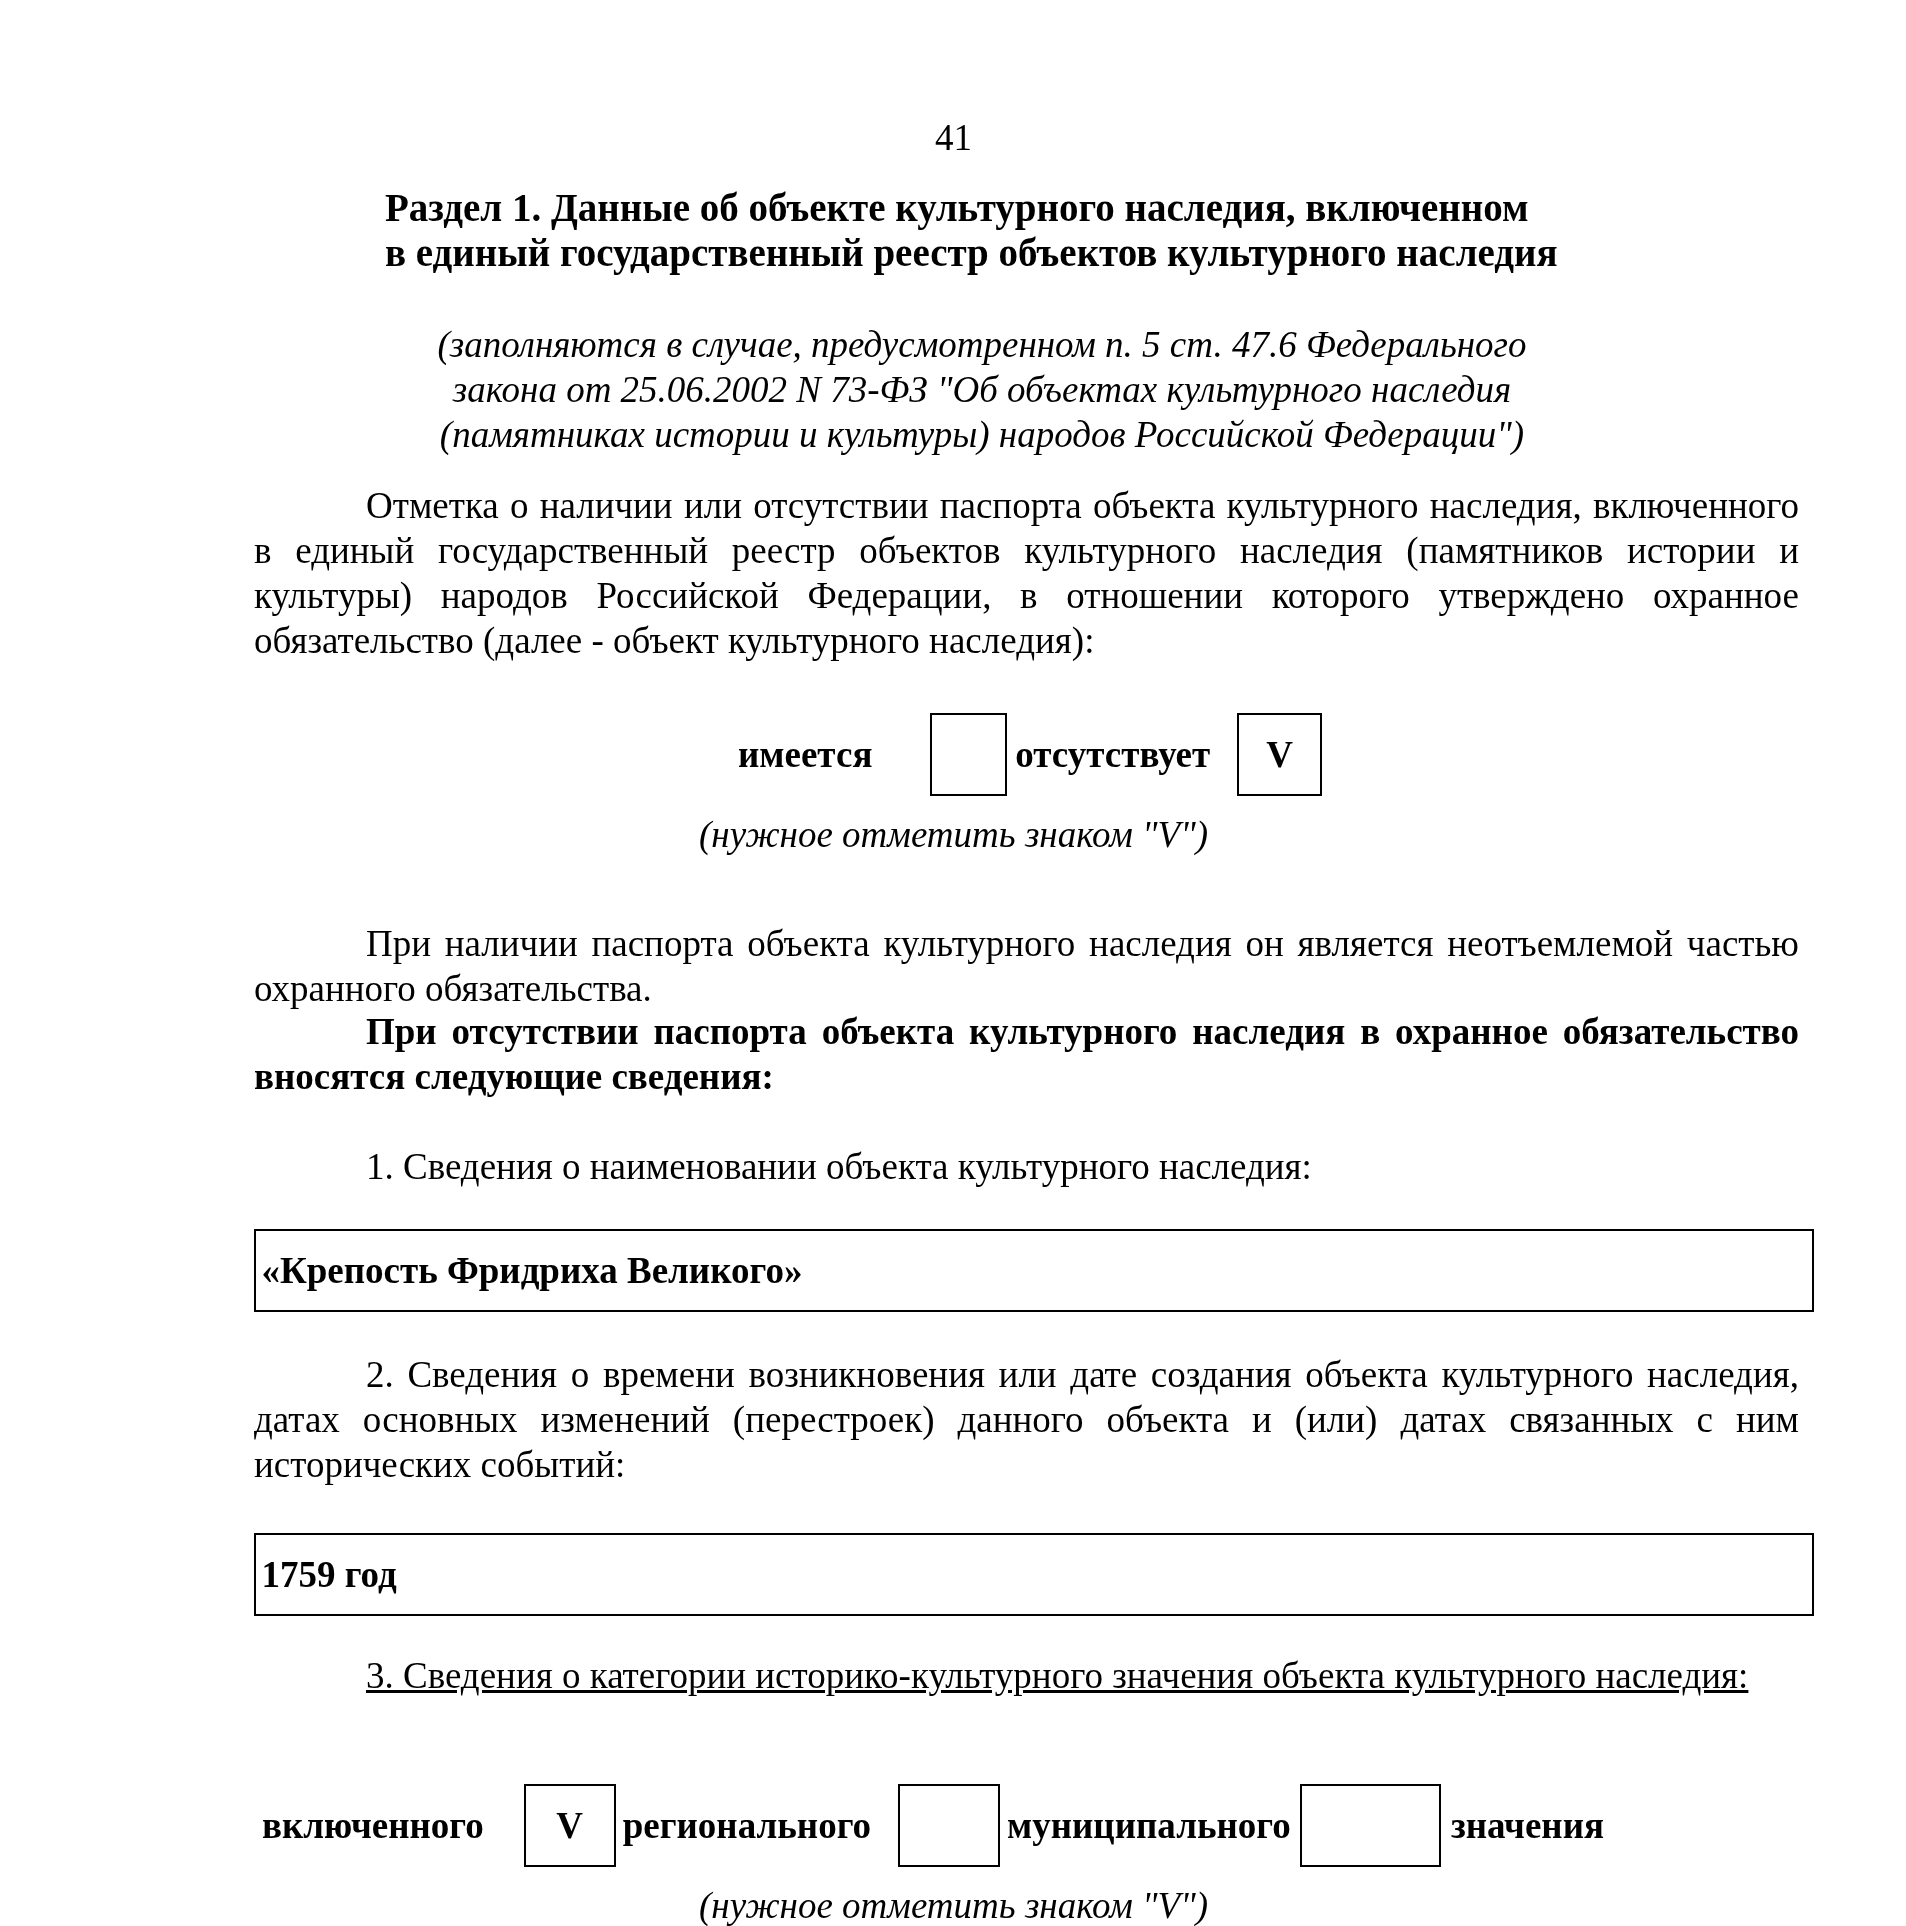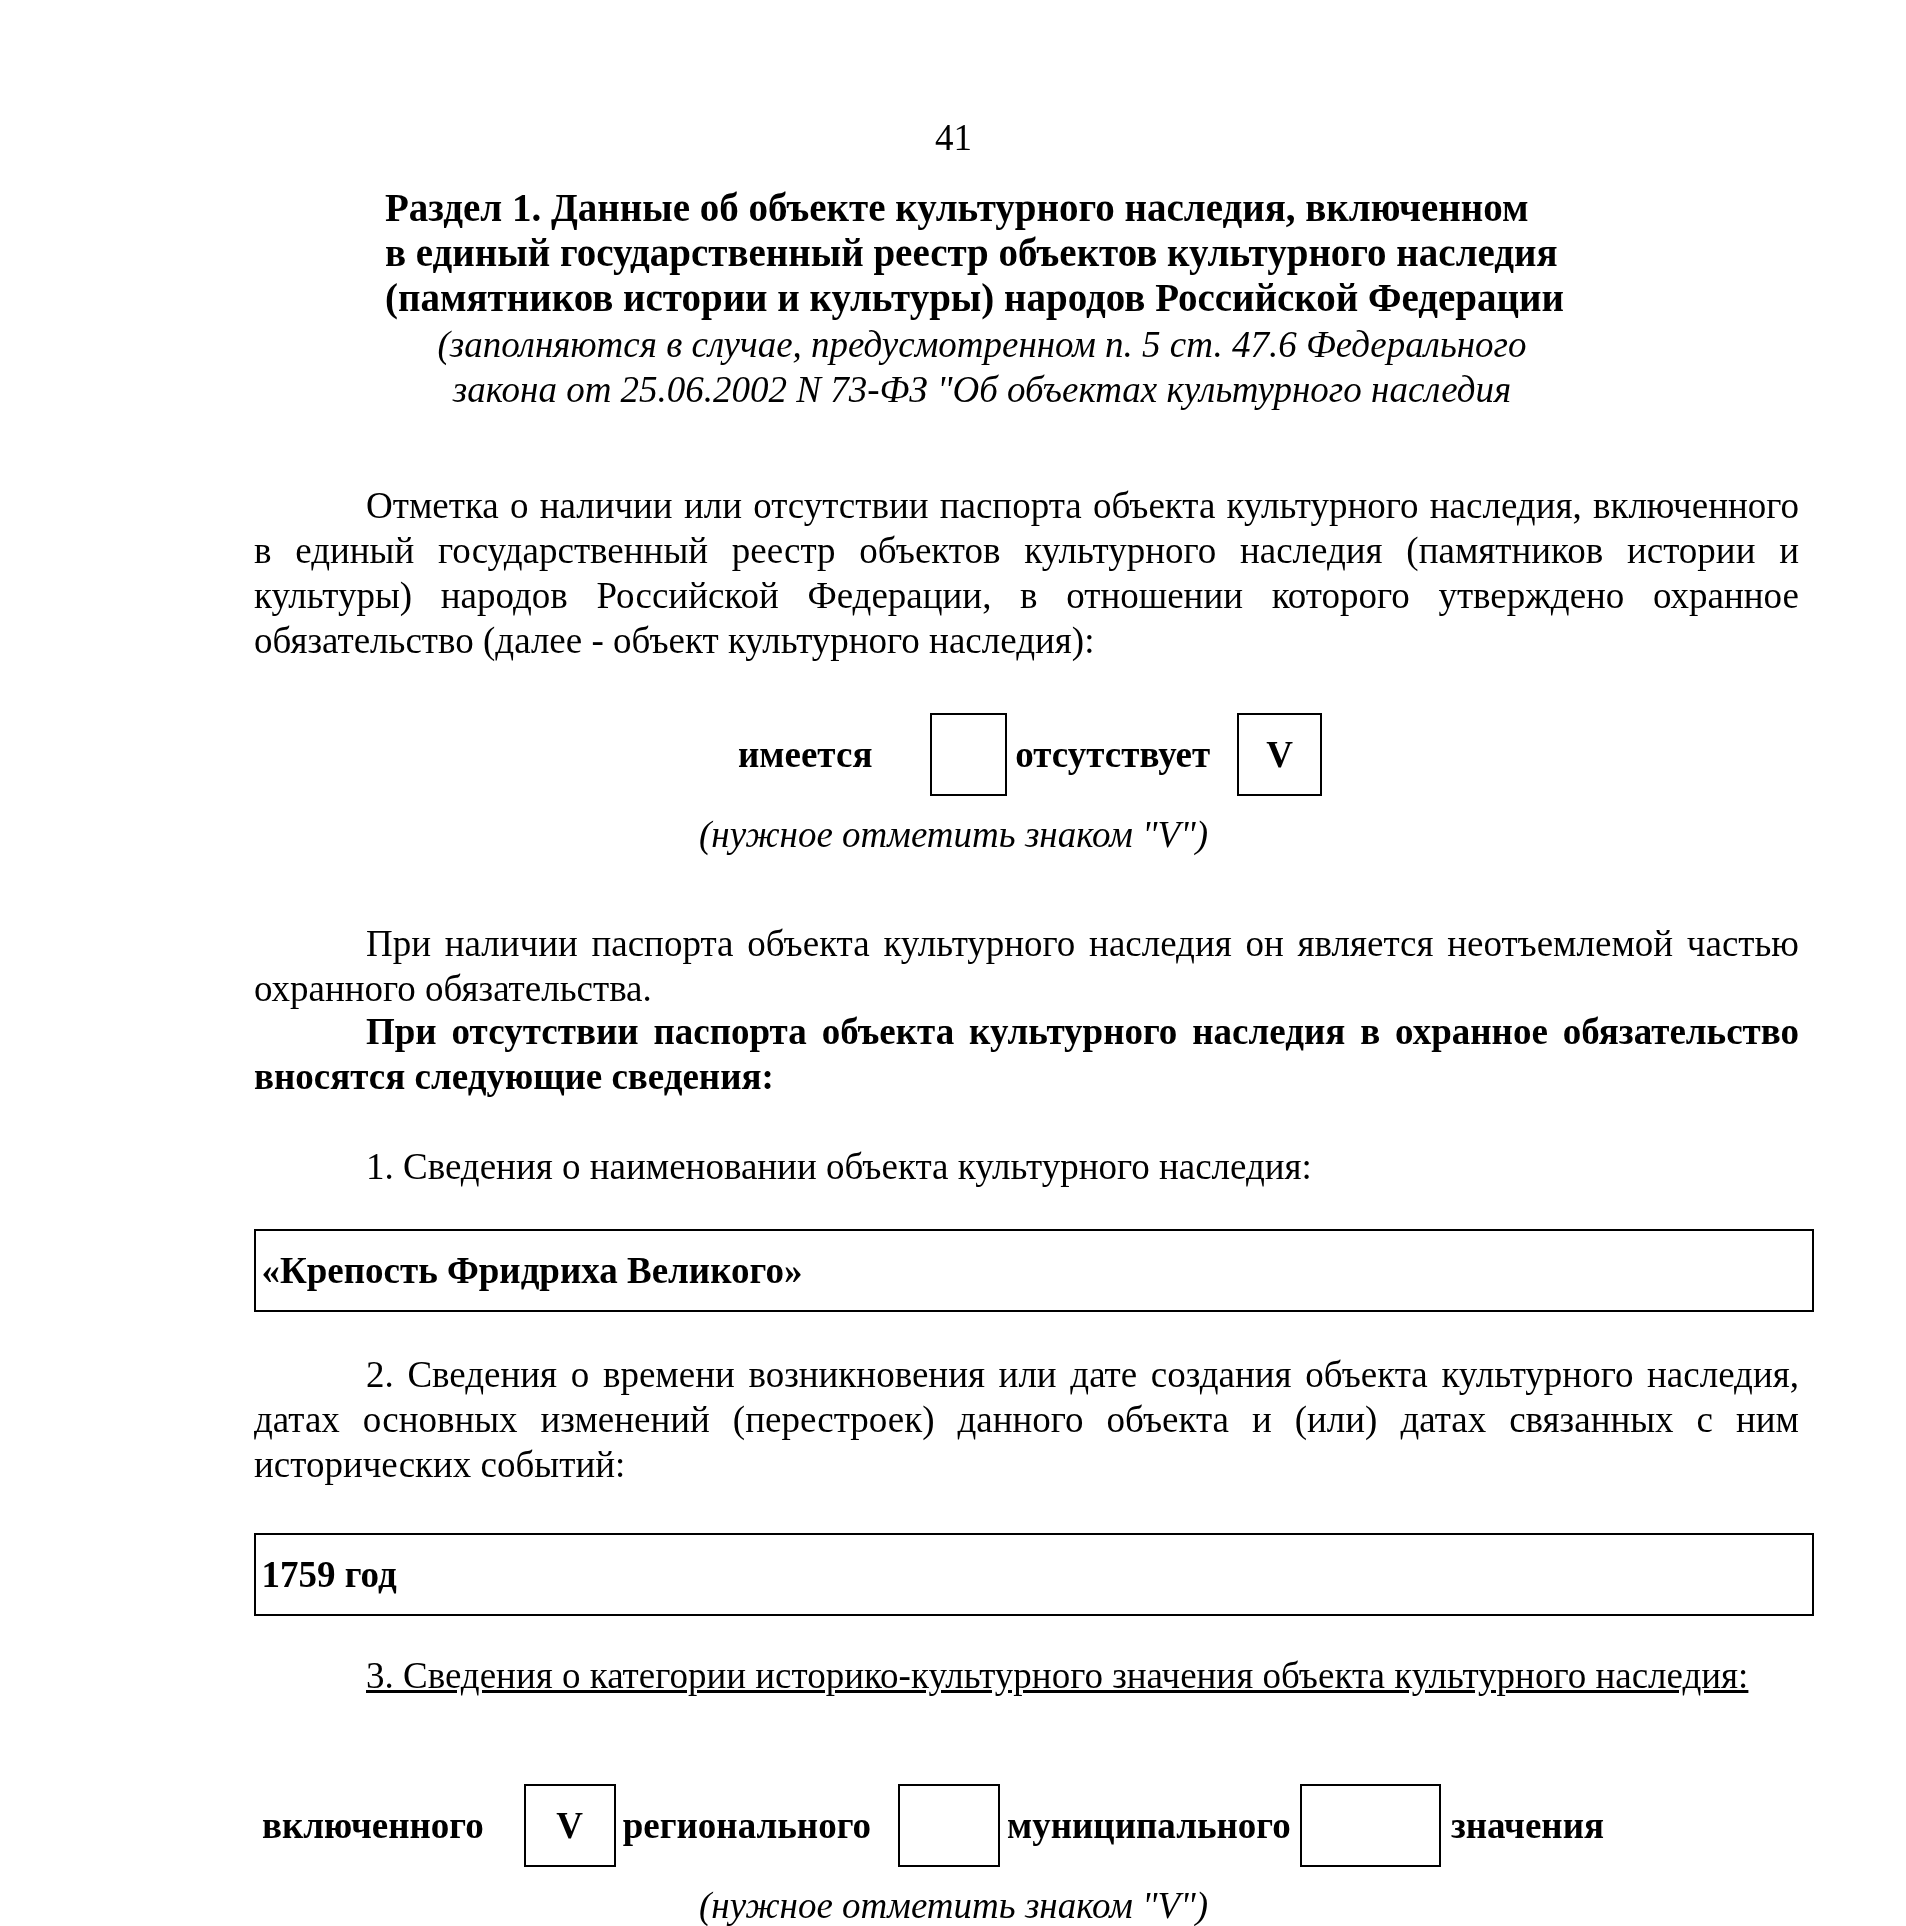--- a/index.html
+++ b/index.html
@@ -25,26 +25,26 @@
 </head>
 <body>
 
 <div class="page">
 
   <div class="pagenum">41</div>
 
   <div class="title">
     <div>Раздел 1. Данные об объекте культурного наследия, включенном</div>
     <div>в единый государственный реестр объектов культурного наследия</div>
-    <div>(памятников истории и культуры) народов Российской Федерации</div>
   </div>
 
   <div class="subtitle">
     <div>(заполняются в случае, предусмотренном п. 5 ст. 47.6 Федерального</div>
     <div>закона от 25.06.2002 N 73-ФЗ "Об объектах культурного наследия</div>
+    <div>(памятниках истории и культуры) народов Российской Федерации")</div>
   </div>
 
   <div class="para indent" style="top:483px;">Отметка о наличии или отсутствии паспорта объекта культурного наследия, включенного в единый государственный реестр объектов культурного наследия (памятников истории и культуры) народов Российской Федерации, в отношении которого утверждено охранное обязательство (далее - объект культурного наследия):</div>
 
   <div class="row" style="top:713px; left:738px;">
     <span>имеется</span>
     <div class="cbox" style="width:77px;height:83px;margin-left:58px;"></div>
     <span style="margin-left:7.7px;">отсутствует</span>
     <div class="cbox" style="width:85px;height:83px;margin-left:27px;">V</div>
   </div>

